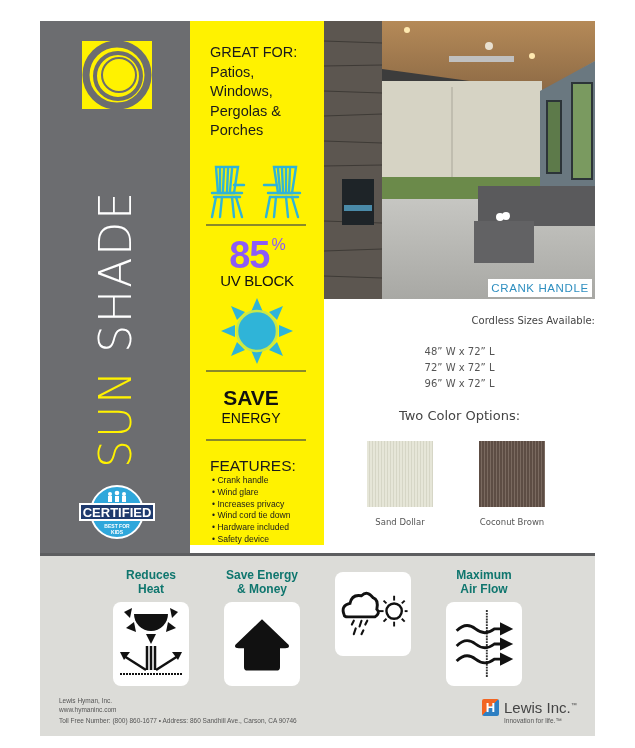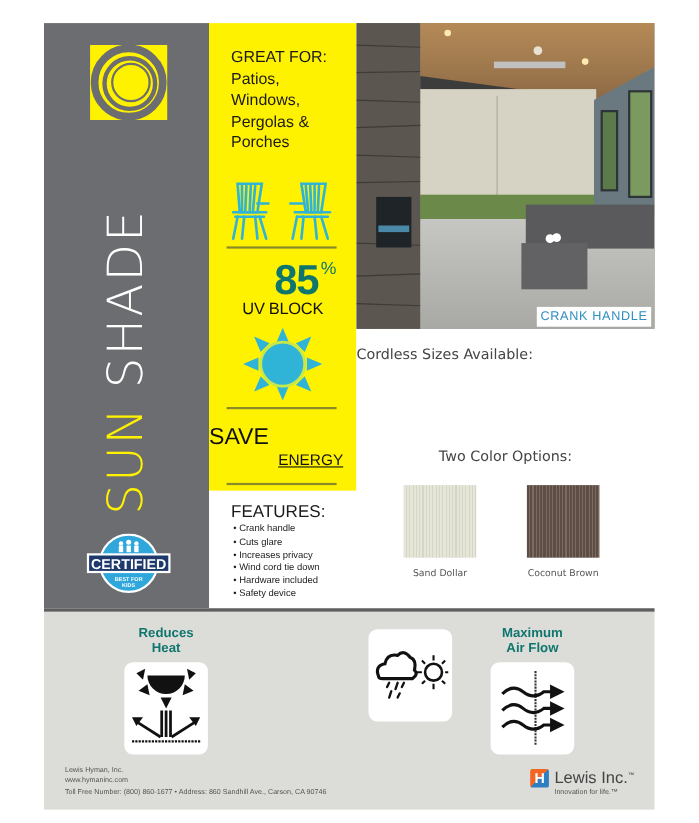--- a/index.html
+++ b/index.html
@@ -1,51 +1,51 @@
 <!DOCTYPE html>
 <html><head>
 <meta charset="utf-8">
 <style>
   html,body{margin:0;padding:0;background:#ffffff;}
   body{width:635px;height:748px;position:relative;overflow:hidden;font-family:"Liberation Sans",sans-serif;}
   .sheet{position:absolute;left:40px;top:21px;width:555px;height:715px;}
   .gray-col{position:absolute;left:0;top:0;width:150px;height:532px;background:#6c6d70;}
-  .yellow-col{position:absolute;left:150px;top:0;width:134px;height:425px;background:#fff200;}
+  .yellow-col{position:absolute;left:150px;top:0;width:134px;height:524px;background:#fff200;}
   .right-col{position:absolute;left:284px;top:0;width:271px;height:532px;background:#ffffff;}
   .bottom-band{position:absolute;left:0;top:532px;width:555px;height:183px;background:#dcdcd8;border-top:3px solid #5d5e60;box-sizing:border-box;}
 
   
   .logo-box{position:absolute;left:42px;top:20px;width:70px;height:68px;background:#fff200;}
   .logo-box svg{width:70px;height:68px;display:block;}
 
   .brand-vertical{position:absolute;left:75px;top:308px;transform:translate(-50%,-50%) rotate(-90deg);white-space:nowrap;font-family:"DejaVu Sans",sans-serif;font-size:44px;letter-spacing:2px;font-weight:300;}
   .brand-sun{color:#fff200;}
   .brand-shade{color:#ffffff;}
 
   .cert{position:absolute;left:38px;top:464px;width:78px;height:56px;}
 
   
   .great-for{position:absolute;left:20px;top:22px;font-size:14.5px;line-height:19.5px;color:#1b1b1b;}
   .chairs{position:absolute;left:18px;top:142px;width:100px;height:56px;}
   .rule{position:absolute;left:16px;width:100px;height:2px;background:#8a8a2a;}
-  .uv-num{position:absolute;left:0;width:134px;top:213px;text-align:center;font-size:38px;font-weight:bold;color:#0f766e;letter-spacing:-1px;margin-left:20px;}
+  .uv-num{position:absolute;left:0;width:134px;top:213px;text-align:center;font-size:38px;font-weight:bold;color:#8b5cf6;letter-spacing:-1px;}
   .uv-num sup{font-size:16px;font-weight:normal;vertical-align:top;position:relative;top:2px;margin-left:2px;}
   .uv-label{position:absolute;left:0;width:134px;top:251px;text-align:center;font-size:15px;color:#111;font-family:"Liberation Sans",sans-serif;letter-spacing:-0.3px;}
   .sun-icon{position:absolute;left:31px;top:277px;width:72px;height:66px;}
-  .save{position:absolute;left:0;width:122px;top:365px;text-align:left;font-size:21px;font-weight:normal;color:#111;}
-  .energy{position:absolute;left:0;width:122px;top:389px;text-align:right;font-size:14px;color:#111;text-decoration:underline;}
+  .save{position:absolute;left:0;width:122px;top:365px;text-align:center;font-size:21px;font-weight:bold;color:#111;}
+  .energy{position:absolute;left:0;width:122px;top:389px;text-align:center;font-size:14px;color:#111;}
   .features-title{position:absolute;left:20px;top:436px;font-size:15.5px;color:#1b1b1b;}
   .features-list{position:absolute;left:22px;top:454px;margin:0;padding:0;list-style:none;font-size:8.6px;line-height:11.8px;color:#1b1b1b;}
   .features-list li::before{content:"• ";}
 
   
   .photo{position:absolute;left:0;top:0;width:271px;height:278px;overflow:hidden;background:#8a7a63;}
   .photo svg{display:block;}
   .crank-badge{position:absolute;left:164px;top:258px;width:104px;height:18px;background:#ffffff;color:#2f8fc0;font-size:11.5px;letter-spacing:0.6px;text-align:center;line-height:18px;}
-  .sizes-title{position:absolute;left:0;width:271px;top:294px;text-align:left;font-size:13px;color:#444;font-family:"DejaVu Sans",sans-serif;}
+  .sizes-title{position:absolute;left:0;width:271px;top:294px;text-align:right;font-size:10px;color:#444;font-family:"DejaVu Sans",sans-serif;}
   .sizes-list{position:absolute;left:0;width:271px;top:323px;text-align:center;font-size:10px;line-height:16px;color:#555;font-family:"DejaVu Sans",sans-serif;}
   .colors-title{position:absolute;left:0;width:271px;top:387px;text-align:center;font-size:13px;color:#444;font-family:"DejaVu Sans",sans-serif;}
   .swatch{position:absolute;top:420px;width:66px;height:66px;}
   .swatch-sand{left:43px;background:repeating-linear-gradient(90deg,#e6e6d8 0 2px,#d6d6c6 2px 3px);}
   .swatch-brown{left:155px;background:repeating-linear-gradient(90deg,#5d4d44 0 2px,#7a6a60 2px 3px);}
   .swatch-label{position:absolute;top:496px;width:100px;text-align:center;font-size:8.5px;color:#555;font-family:"DejaVu Sans",sans-serif;}
 
   
   .bf{position:absolute;top:12px;width:90px;text-align:center;}
   .bf-title{font-size:12px;font-weight:bold;color:#0f766e;line-height:14px;height:30px;font-family:"Liberation Sans",sans-serif;}
@@ -143,21 +143,21 @@
     </div>
     <div class="rule" style="top:349px"></div>
 
     <div class="save">SAVE</div>
     <div class="energy">ENERGY</div>
     <div class="rule" style="top:418px"></div>
 
     <div class="features-title">FEATURES:</div>
     <ul class="features-list">
       <li>Crank handle</li>
-      <li>Cuts glare</li>
+      <li>Wind glare</li>
       <li>Increases privacy</li>
       <li>Wind cord tie down</li>
       <li>Hardware included</li>
       <li>Safety device</li>
     </ul>
   </div>
 
   <div class="right-col">
     <div class="photo">
       <svg viewBox="0 0 271 278" width="271" height="278">
@@ -201,20 +201,25 @@
         <rect x="20" y="184" width="28" height="6" fill="#4a8aa8"></rect>
         <rect x="154" y="165" width="117" height="40" fill="#5a5a5c"></rect>
         <rect x="150" y="200" width="60" height="42" fill="#626264"></rect>
         <circle cx="176" cy="196" r="4" fill="#fff"></circle>
         <circle cx="182" cy="195" r="4" fill="#fff"></circle>
       </svg>
       <div class="crank-badge">CRANK HANDLE</div>
     </div>
 
     <div class="sizes-title">Cordless Sizes Available:</div>
+    <div class="sizes-list">
+      <div>48” W x 72” L</div>
+      <div>72” W x 72” L</div>
+      <div>96” W x 72” L</div>
+    </div>
 
     <div class="colors-title">Two Color Options:</div>
     <div class="swatch swatch-sand"></div>
     <div class="swatch swatch-brown"></div>
     <div class="swatch-label" style="left:26px">Sand Dollar</div>
     <div class="swatch-label" style="left:138px">Coconut Brown</div>
   </div>
 
   <div class="bottom-band">
 
@@ -238,20 +243,31 @@
             <line x1="30" y1="64" x2="8" y2="50"></line>
               <line x1="40" y1="64" x2="62" y2="50"></line>
           </g>
           <polygon points="4,46 14,46 8,54" fill="#111"></polygon>
           <polygon points="66,46 56,46 62,54" fill="#111"></polygon>
           <line x1="4" y1="68" x2="66" y2="68" stroke="#111" stroke-width="2" stroke-dasharray="2,1"></line>
         </svg>
       </div>
     </div>
 
+    <div class="bf" style="left:177px">
+      <div class="bf-title">
+          <div>Save Energy</div>
+          <div>&amp; Money</div>
+        </div>
+      <div class="bf-icon">
+        <svg viewBox="0 0 70 70" width="60" height="60">
+          <path d="M35 6 L66 36 Q68 40 62 40 L56 40 L56 62 Q56 66 52 66 L18 66 Q14 66 14 62 L14 40 L8 40 Q2 40 4 36 Z" fill="#111"></path>
+        </svg>
+      </div>
+    </div>
 
     <div class="bf" style="left:288px">
       <div class="bf-icon">
         <svg viewBox="0 0 72 50" width="70" height="48">
           <path d="M6 26 Q2 16 12 14 Q14 4 24 6 Q30 0 36 8 Q42 10 40 20 Q44 24 38 28 L10 28 Q6 28 6 26 Z" fill="none" stroke="#111" stroke-width="3"></path>
           <g stroke="#111" stroke-width="2.2" stroke-linecap="round">
             <line x1="16" y1="32" x2="14" y2="36"></line>
               <line x1="24" y1="32" x2="22" y2="38"></line>
               <line x1="30" y1="32" x2="28" y2="36"></line>
             <line x1="18" y1="40" x2="16" y2="46"></line>

